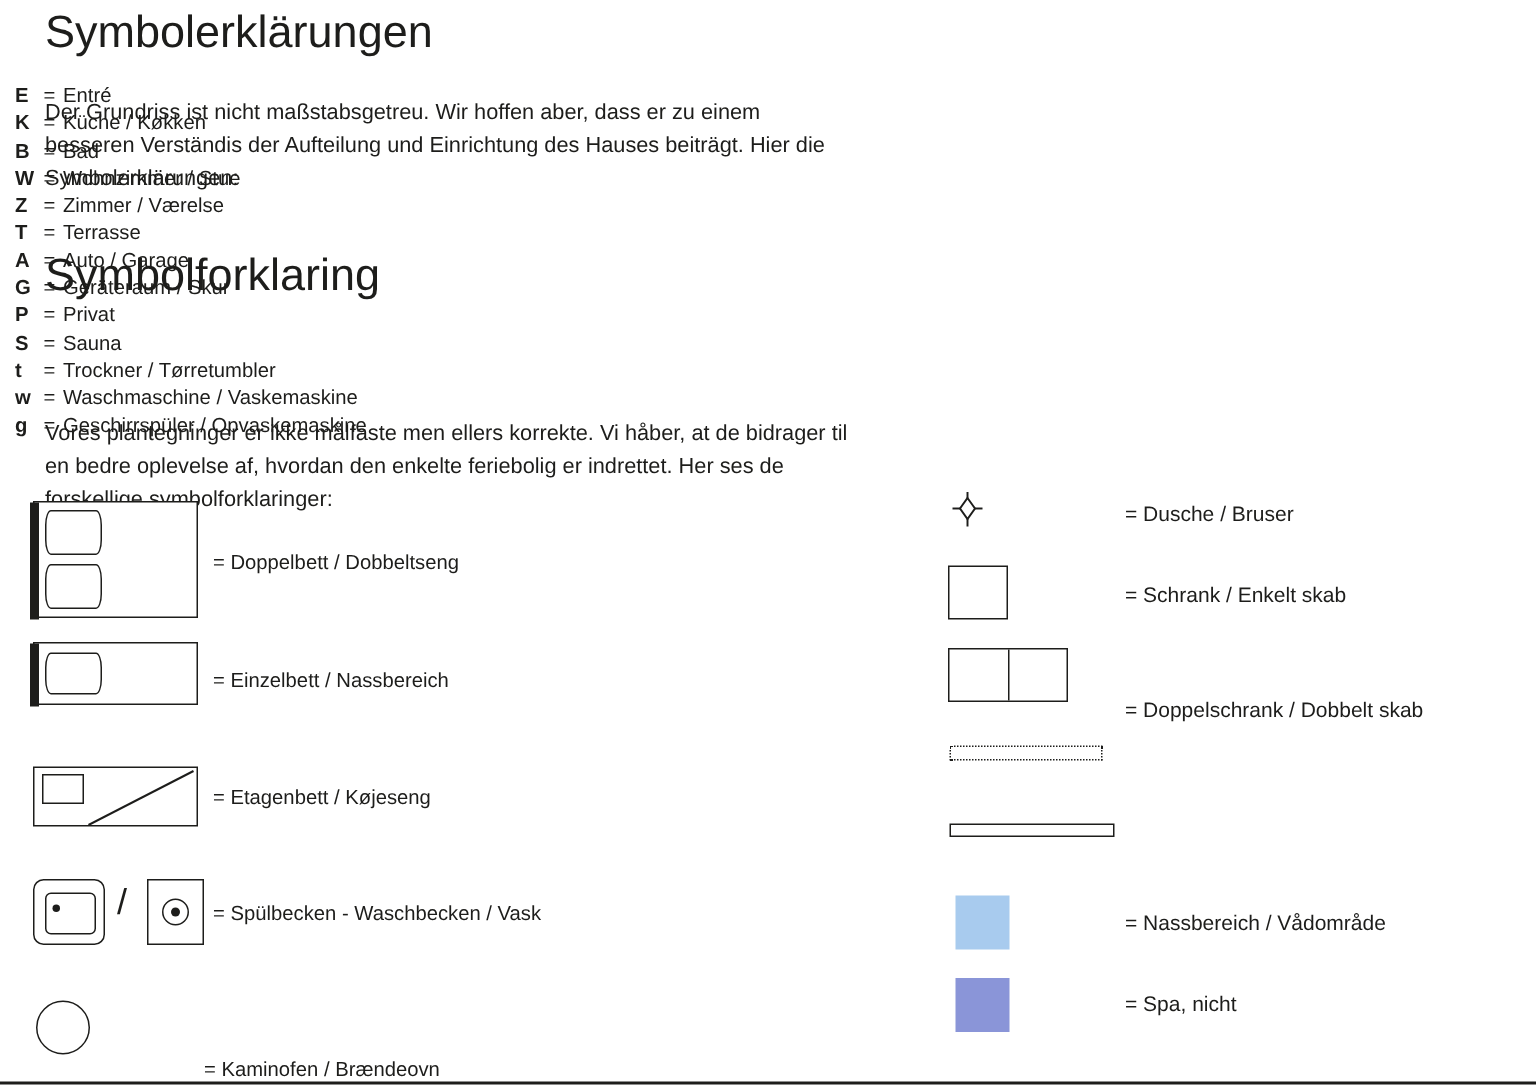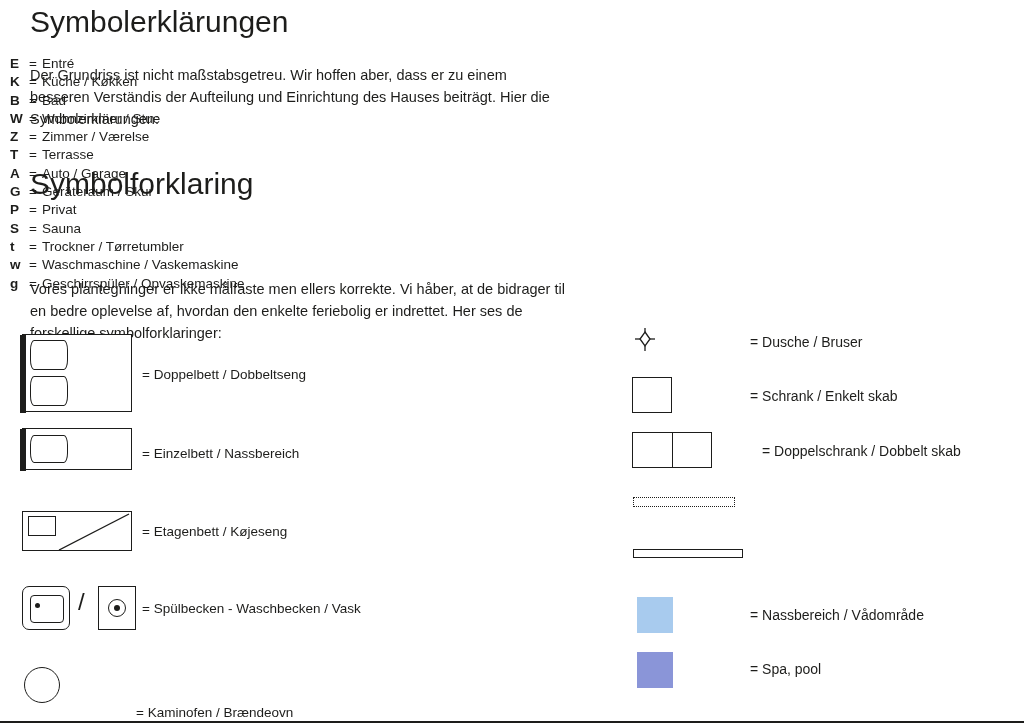--- a/index.html
+++ b/index.html
@@ -330,21 +330,21 @@
     border: 1.5px solid #1d1d1b;
     box-sizing: border-box;
     display: flex;
   }
   .cab2 .half {
     flex: 1;
     border-right: 1.5px solid #1d1d1b;
     box-sizing: border-box;
   }
   .cab2 .half:last-child { border-right: none; }
-  .lbl-cab2 { top: 443px; margin-left: 12px; }
+  .lbl-cab2 { top: 465px; }
 
   
   .terr-open {
     position: absolute;
     left: 633px;
     top: 497px;
     width: 102px;
     height: 10px;
     border: 1.6px dotted #1d1d1b;
     box-sizing: border-box;
@@ -516,16 +516,16 @@
   <div class="r-label lbl-cab2">= Doppelschrank / Dobbelt skab</div>
 
   <div class="terr-open"></div>
 
   <div class="terr-cov"></div>
 
   <div class="swatch sw-wet" style="background:#a8cbee;"></div>
   <div class="r-label lbl-wet">= Nassbereich / Vådområde</div>
 
   <div class="swatch sw-spa" style="background:#8a95d8;"></div>
-  <div class="r-label lbl-spa">= Spa, pool</div>
+  <div class="r-label lbl-spa">= Spa, nicht</div>
 
   <div class="bottom-rule"></div>
 </div>
 
 </body></html>

